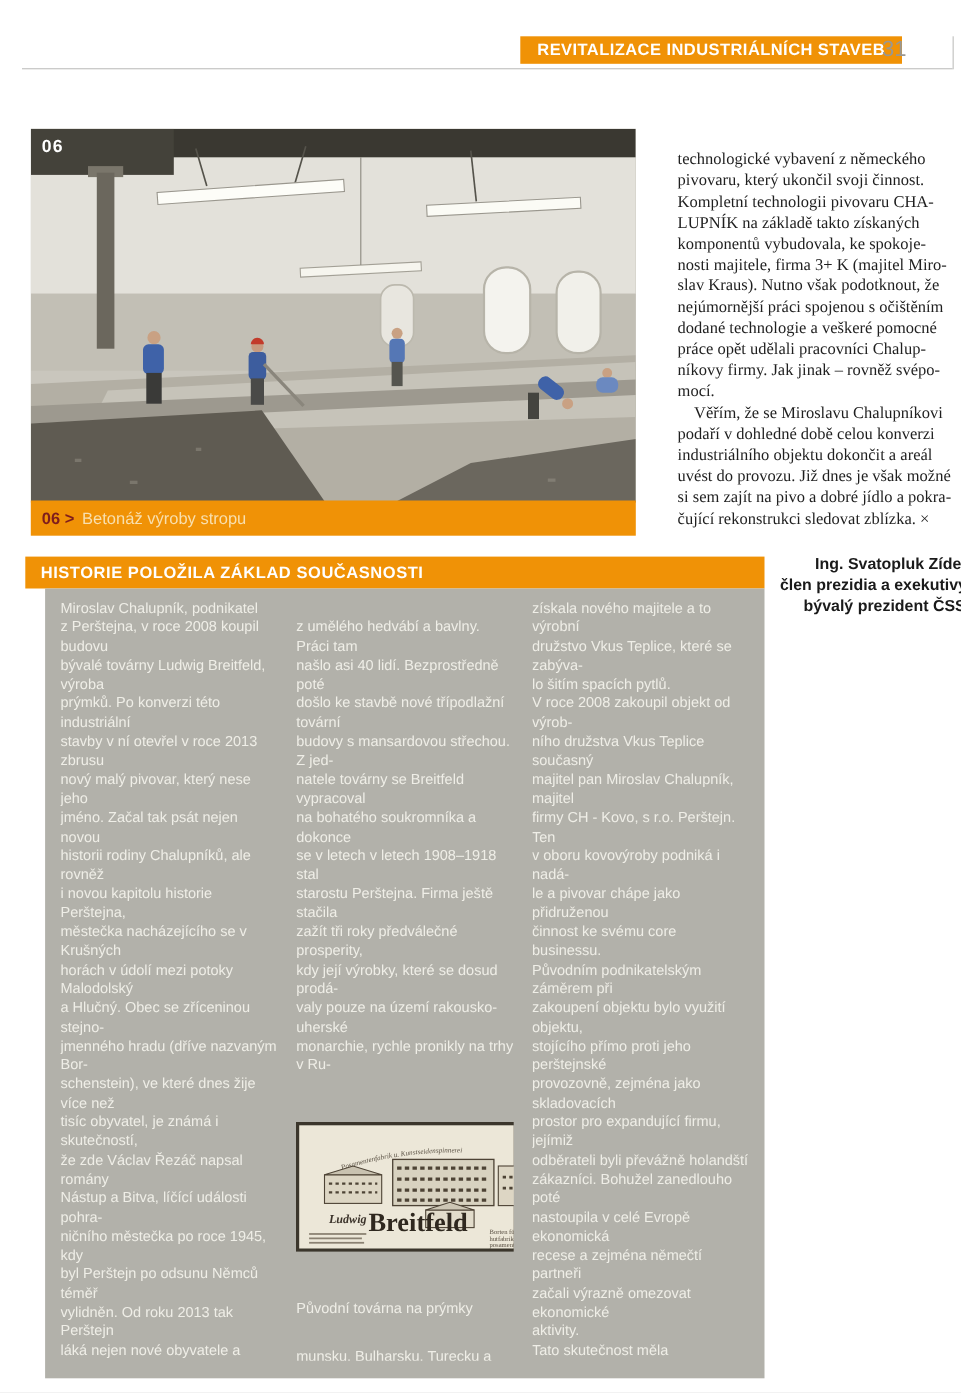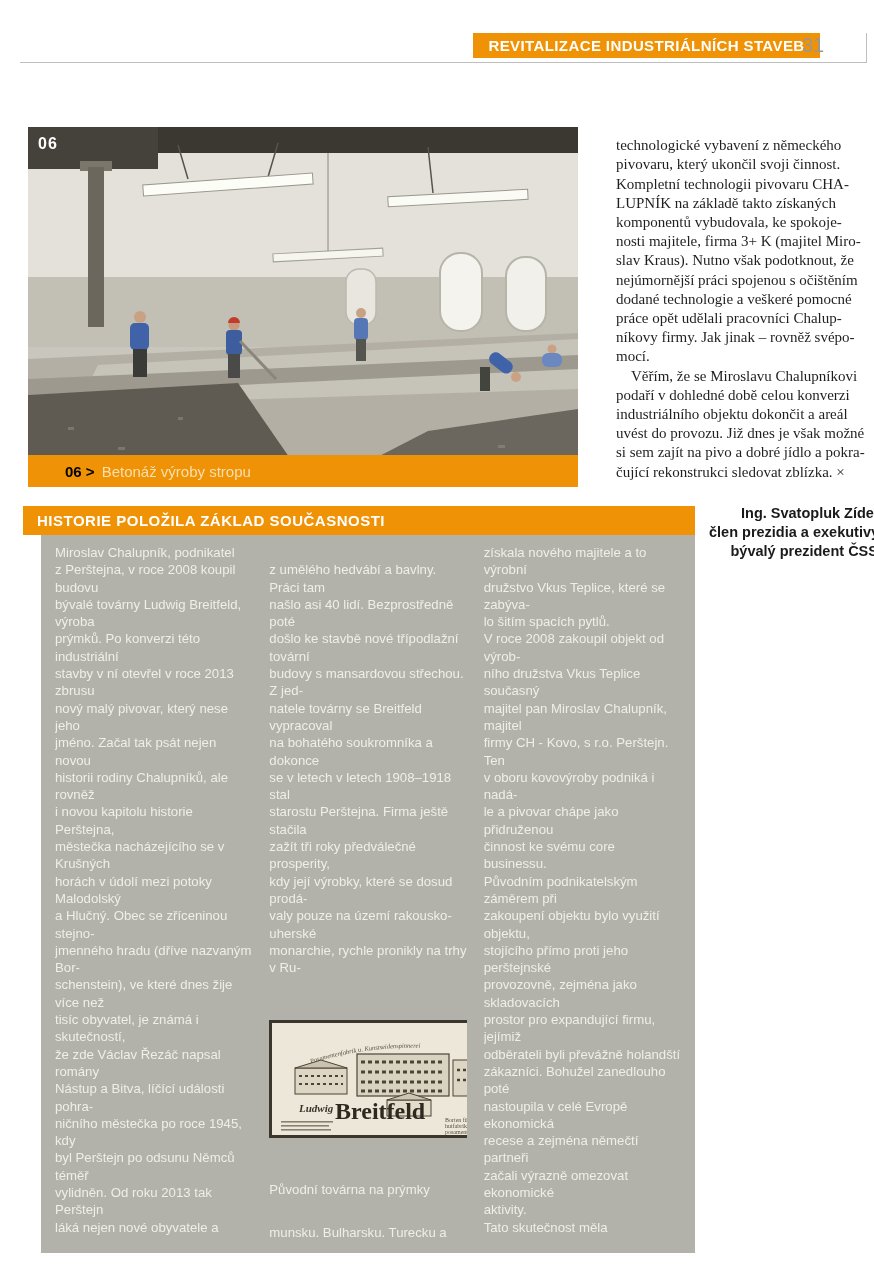--- a/index.html
+++ b/index.html
@@ -19,28 +19,28 @@
   .header-bar{
     position:absolute;left:473px;top:33px;width:347px;height:25px;
     background:var(--orange);color:#fff;font-weight:bold;font-size:15px;
     letter-spacing:.4px;display:flex;align-items:center;justify-content:center;
   }
   .page-num{
     position:absolute;left:792px;top:33px;width:42px;height:25px;
     color:#999792;font-size:20px;display:flex;align-items:center;justify-content:center;
   }
   
-  .photo{position:absolute;left:28px;top:127px;width:550px;height:340px;overflow:hidden;background:#c9c6bd;}
+  .photo{position:absolute;left:28px;top:117px;width:550px;height:340px;overflow:hidden;background:#c9c6bd;}
   .photo svg{display:block;}
   .photo-label{position:absolute;left:10px;top:8px;color:#fff;font-weight:bold;font-size:16px;letter-spacing:1px;}
   .photo-caption{
     position:absolute;left:28px;top:455px;width:550px;height:32px;background:var(--orange);
     display:flex;align-items:center;padding-left:10px;font-size:15px;
   }
-  .photo-caption .num{color:#000000;font-weight:bold;margin-right:7px;margin-left:27px;}
+  .photo-caption .num{color:#7f1d1d;font-weight:bold;margin-right:7px;}
   .photo-caption .txt{color:var(--cream);}
   
   .article{
     position:absolute;left:616px;top:117px;width:266px;
     font-family:"Liberation Serif",serif;font-size:15px;line-height:19.2px;color:#1f1f1f;
     white-space:pre-line;
   }
   .signature{
     margin-top:3px;text-align:right;font-family:"Liberation Sans",sans-serif;
     font-weight:bold;font-size:14.5px;line-height:19px;color:#1a1a1a;white-space:pre-line;

